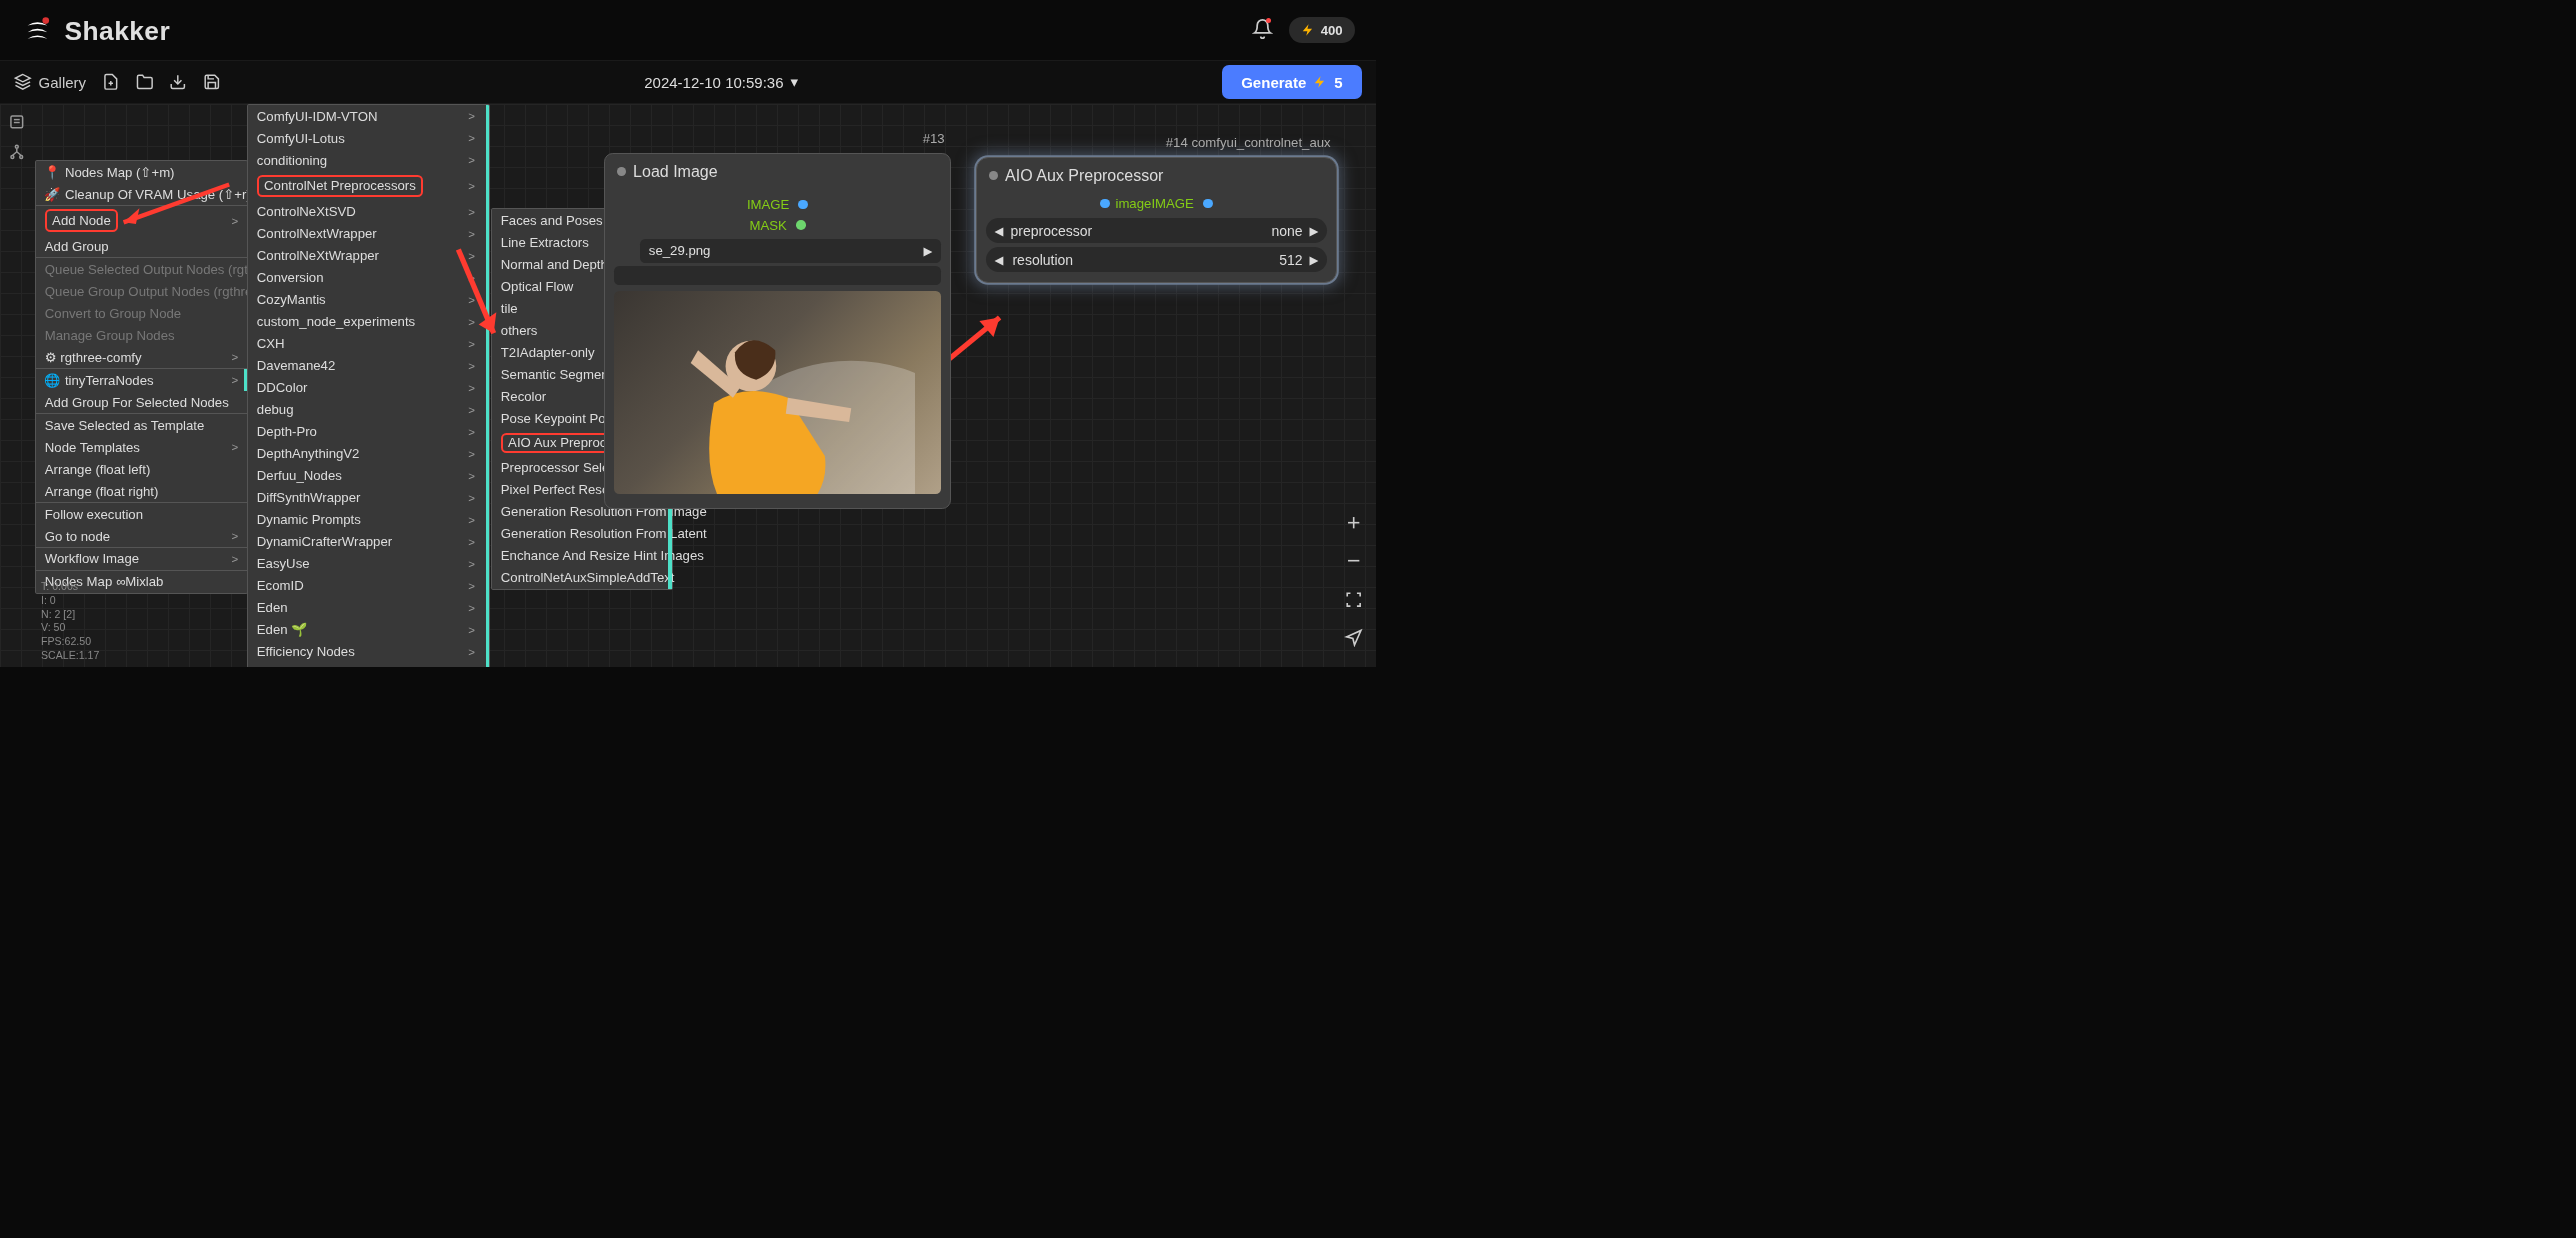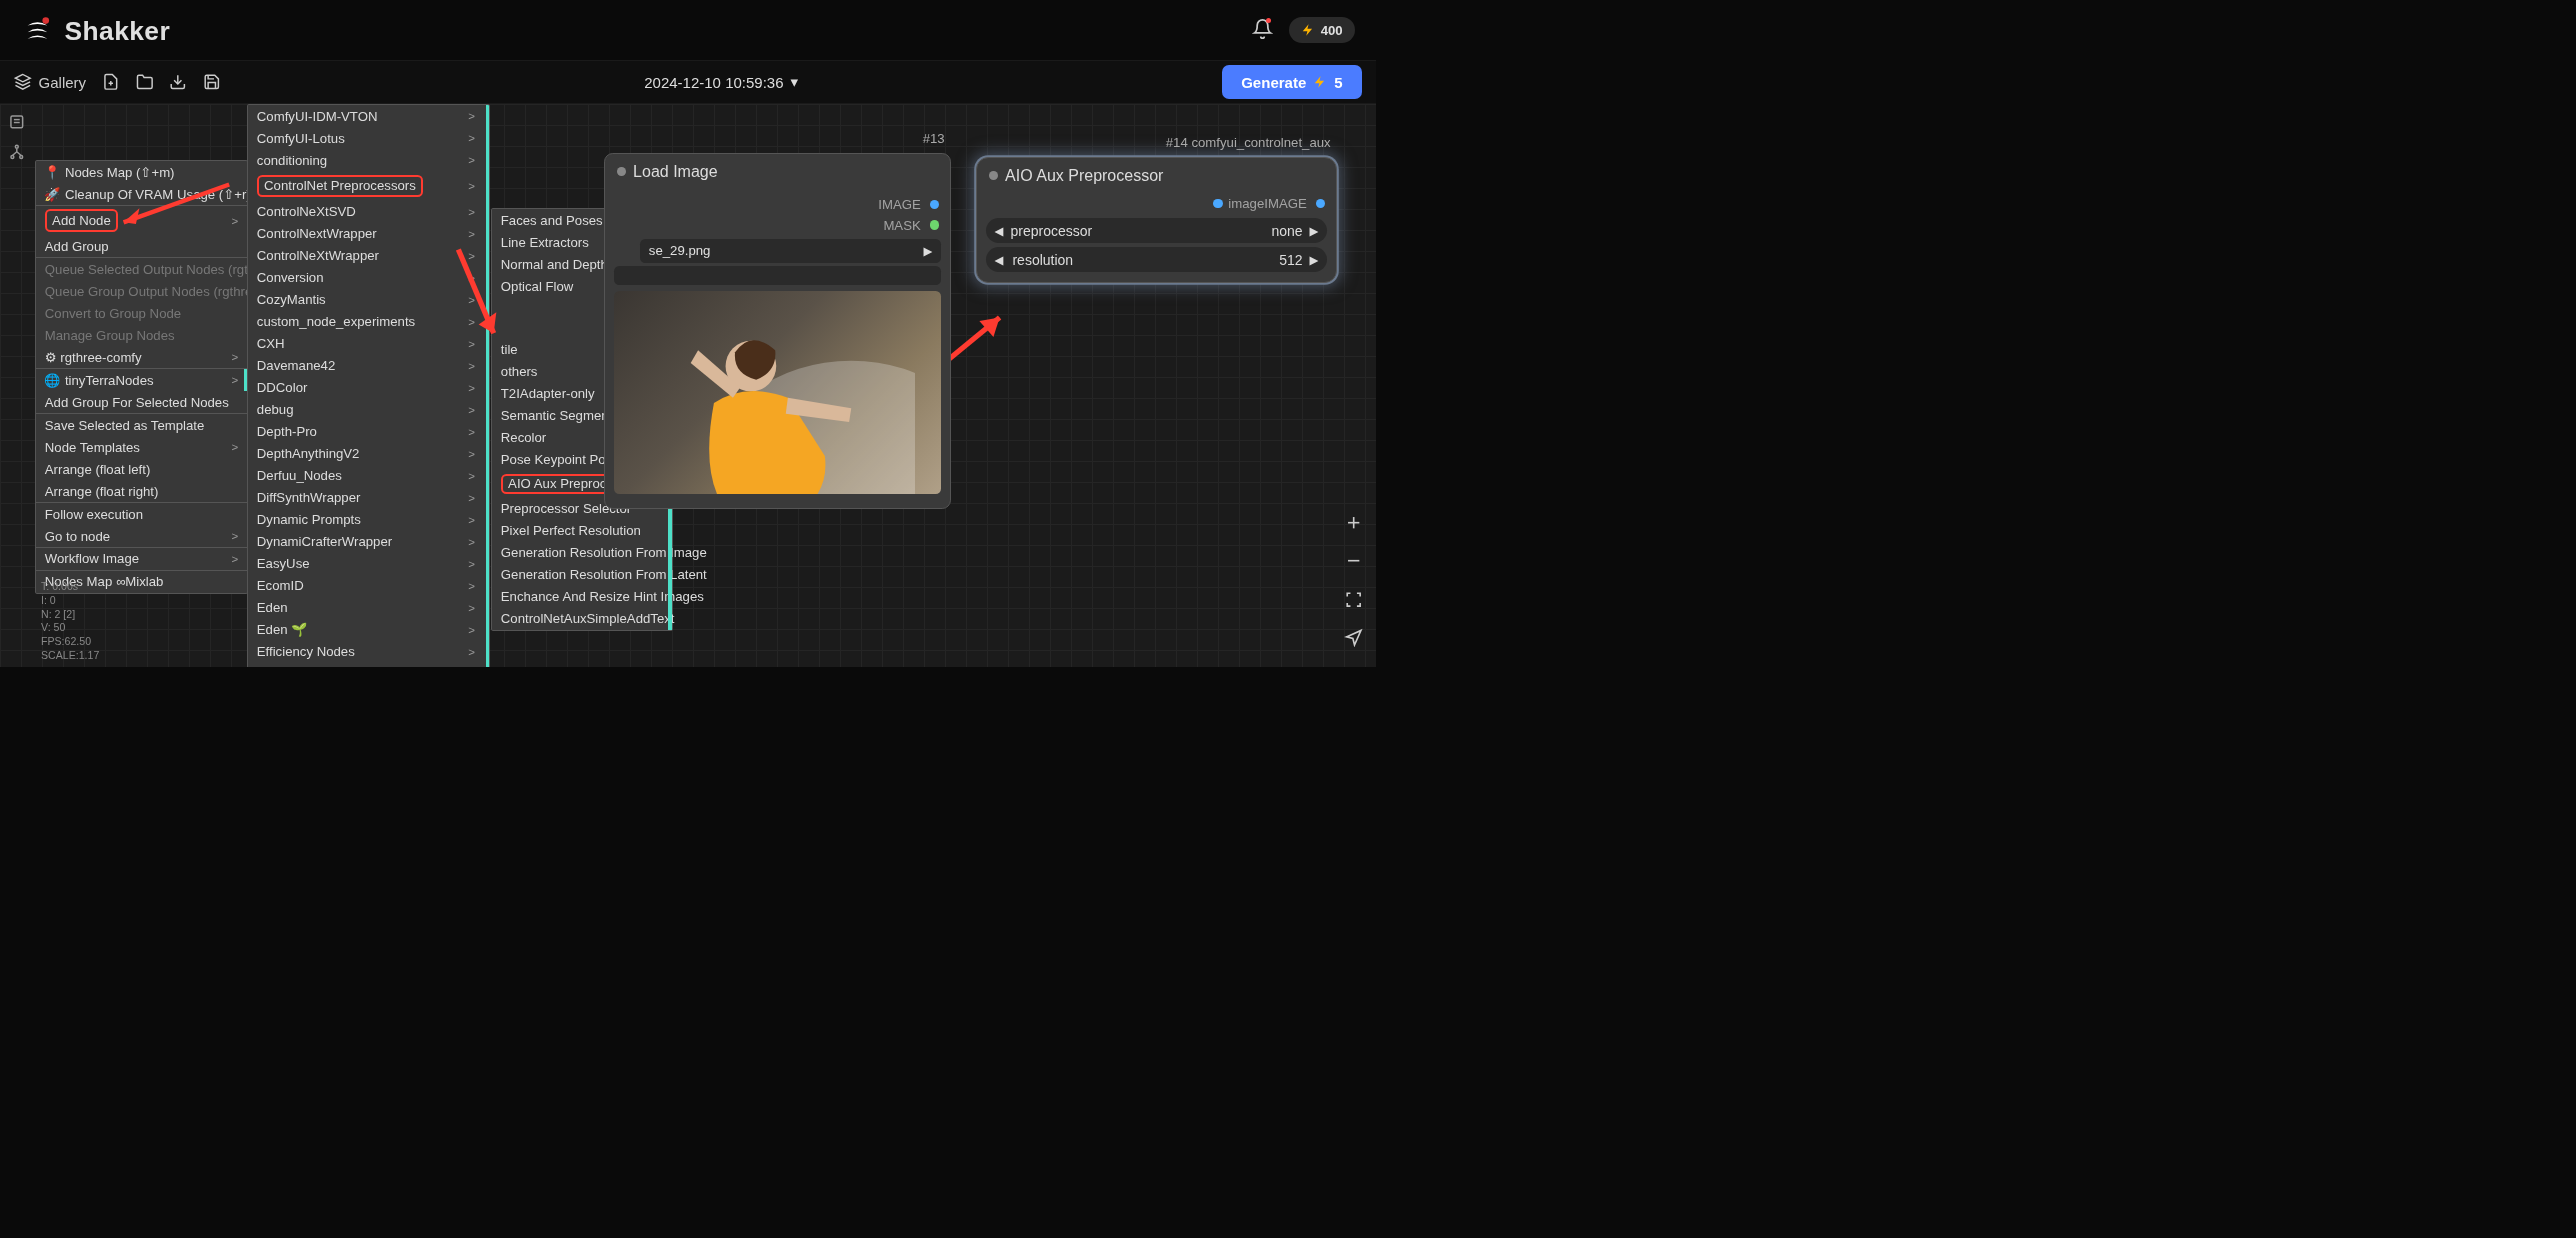--- a/index.html
+++ b/index.html
@@ -25,21 +25,21 @@
 .ctx-item.muted{color:#777;}
 .ctx-sep{height:0.9px;background:#555;margin:0;}
 .ctx-rail{position:absolute;right:0;top:0;bottom:0;width:3.5px;background:#4de0c8;}
 .redbox{border:2.2px solid #ff3b30;border-radius:5.3px;}
 .arrow{position:absolute;pointer-events:none;}
 .stats{position:absolute;left:41px;top:476px;font-size:10.6px;color:#888;line-height:1.3;}
 .node{position:absolute;background:#3a3a3a;border:0.9px solid #555;border-radius:8.8px;}
 .node-title{display:flex;align-items:center;gap:7px;padding:8.8px 12.3px;font-size:16px;color:#ddd;}
 .node-dot{width:8.8px;height:8.8px;border-radius:50%;background:#888;}
 .node-tag{position:absolute;top:-23px;right:5.3px;color:#aaa;font-size:13.2px;}
-.port-row{display:flex;justify-content:flex-end;padding:2.6px 10.6px;font-size:13.2px;color:#a3a3a3;align-items:center;}
+.port-row{display:flex;justify-content:center;padding:2.6px 10.6px;font-size:13.2px;color:#84cc16;align-items:center;}
 .port-dot{width:9.7px;height:9.7px;border-radius:50%;display:inline-block;}
 .param-row{display:flex;align-items:center;justify-content:space-between;background:#2a2a2a;border-radius:14px;margin:4.4px 8.8px;padding:4.4px 8.8px;font-size:14px;color:#ddd;}
 .tri{font-size:11.5px;color:#ddd;}
 .highlight-node{box-shadow:0 0 0 1.8px #6b7a8f,0 0 16px 3.5px rgba(120,140,170,0.5);border-radius:12.3px;}
 .zoom-ctrl{position:absolute;right:12.3px;bottom:17.6px;display:flex;flex-direction:column;gap:16px;align-items:center;}
 .zoom-ctrl > div{color:#ccc;cursor:pointer;}
 .menu3-rail{position:absolute;right:0;top:0;bottom:0;width:4.4px;background:#4de0c8;}
 .load-img-body{position:relative;padding:5.3px 0;}
 .filename-box{background:#2a2a2a;border-radius:5.3px;margin:3.5px 8.8px 3.5px 35px;padding:4.4px 8.8px;display:flex;justify-content:space-between;align-items:center;font-size:13.2px;}
 .img-preview{margin:5.3px 8.8px 8.8px 8.8px;height:203px;border-radius:5.3px;background:linear-gradient(135deg,#3a3632 0%,#5a5248 40%,#8a7a5f 70%,#b0a088 100%);position:relative;overflow:hidden;}
@@ -288,21 +288,21 @@
       </div>
       <div class="ctx-item sub" style="padding-right: 14px;">
         <span>Line Extractors</span>
       </div>
       <div class="ctx-item sub" style="padding-right: 14px;">
         <span>Normal and Depth Estimators</span>
       </div>
       <div class="ctx-item sub" style="padding-right: 14px;">
         <span>Optical Flow</span>
       </div>
-      <div class="ctx-item sub" style="padding-right: 14px; margin-top: 41px;">
+      <div class="ctx-item sub" style="padding-right: 14px;">
         <span>tile</span>
       </div>
       <div class="ctx-item sub" style="padding-right: 14px;">
         <span>others</span>
       </div>
       <div class="ctx-item sub" style="padding-right: 14px;">
         <span>T2IAdapter-only</span>
       </div>
       <div class="ctx-item sub" style="padding-right: 14px;">
         <span>Semantic Segmentation</span>

